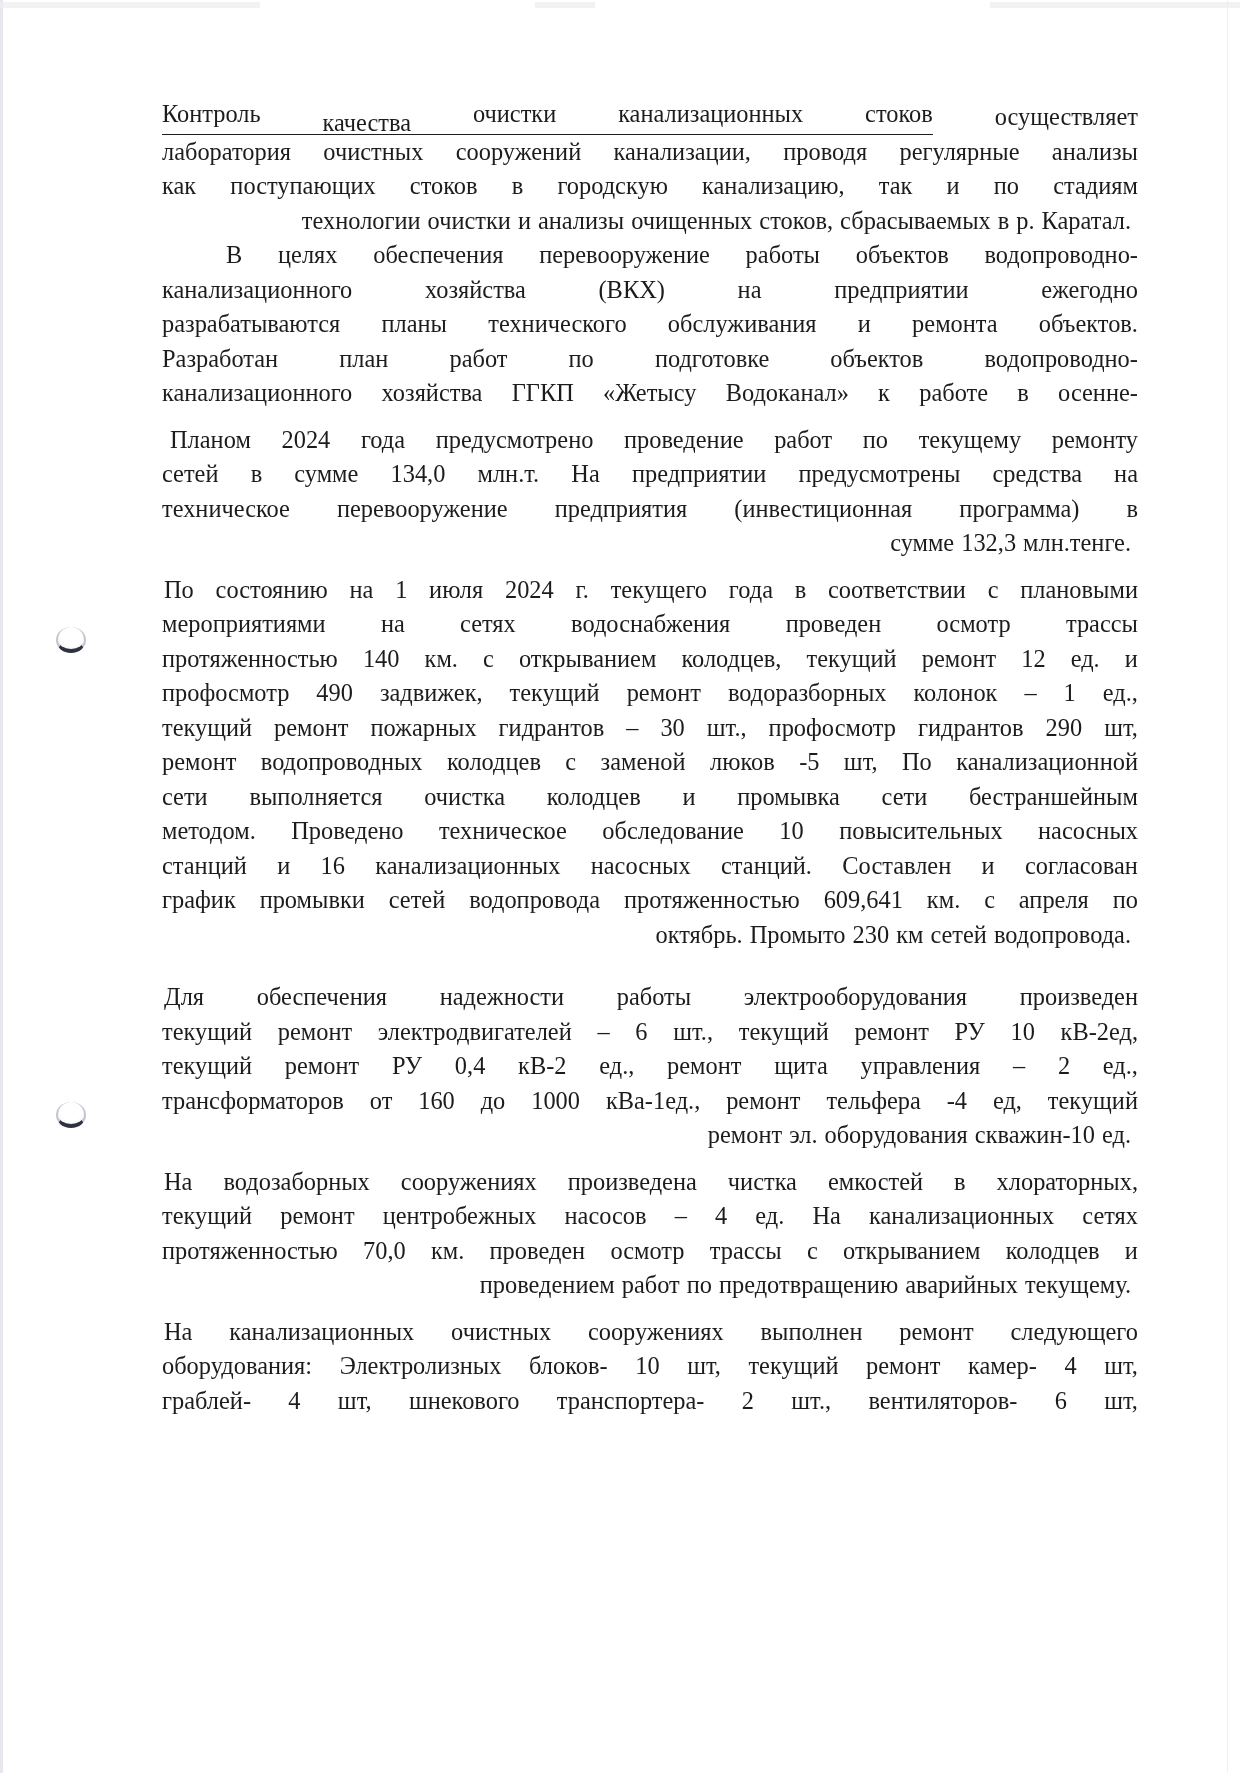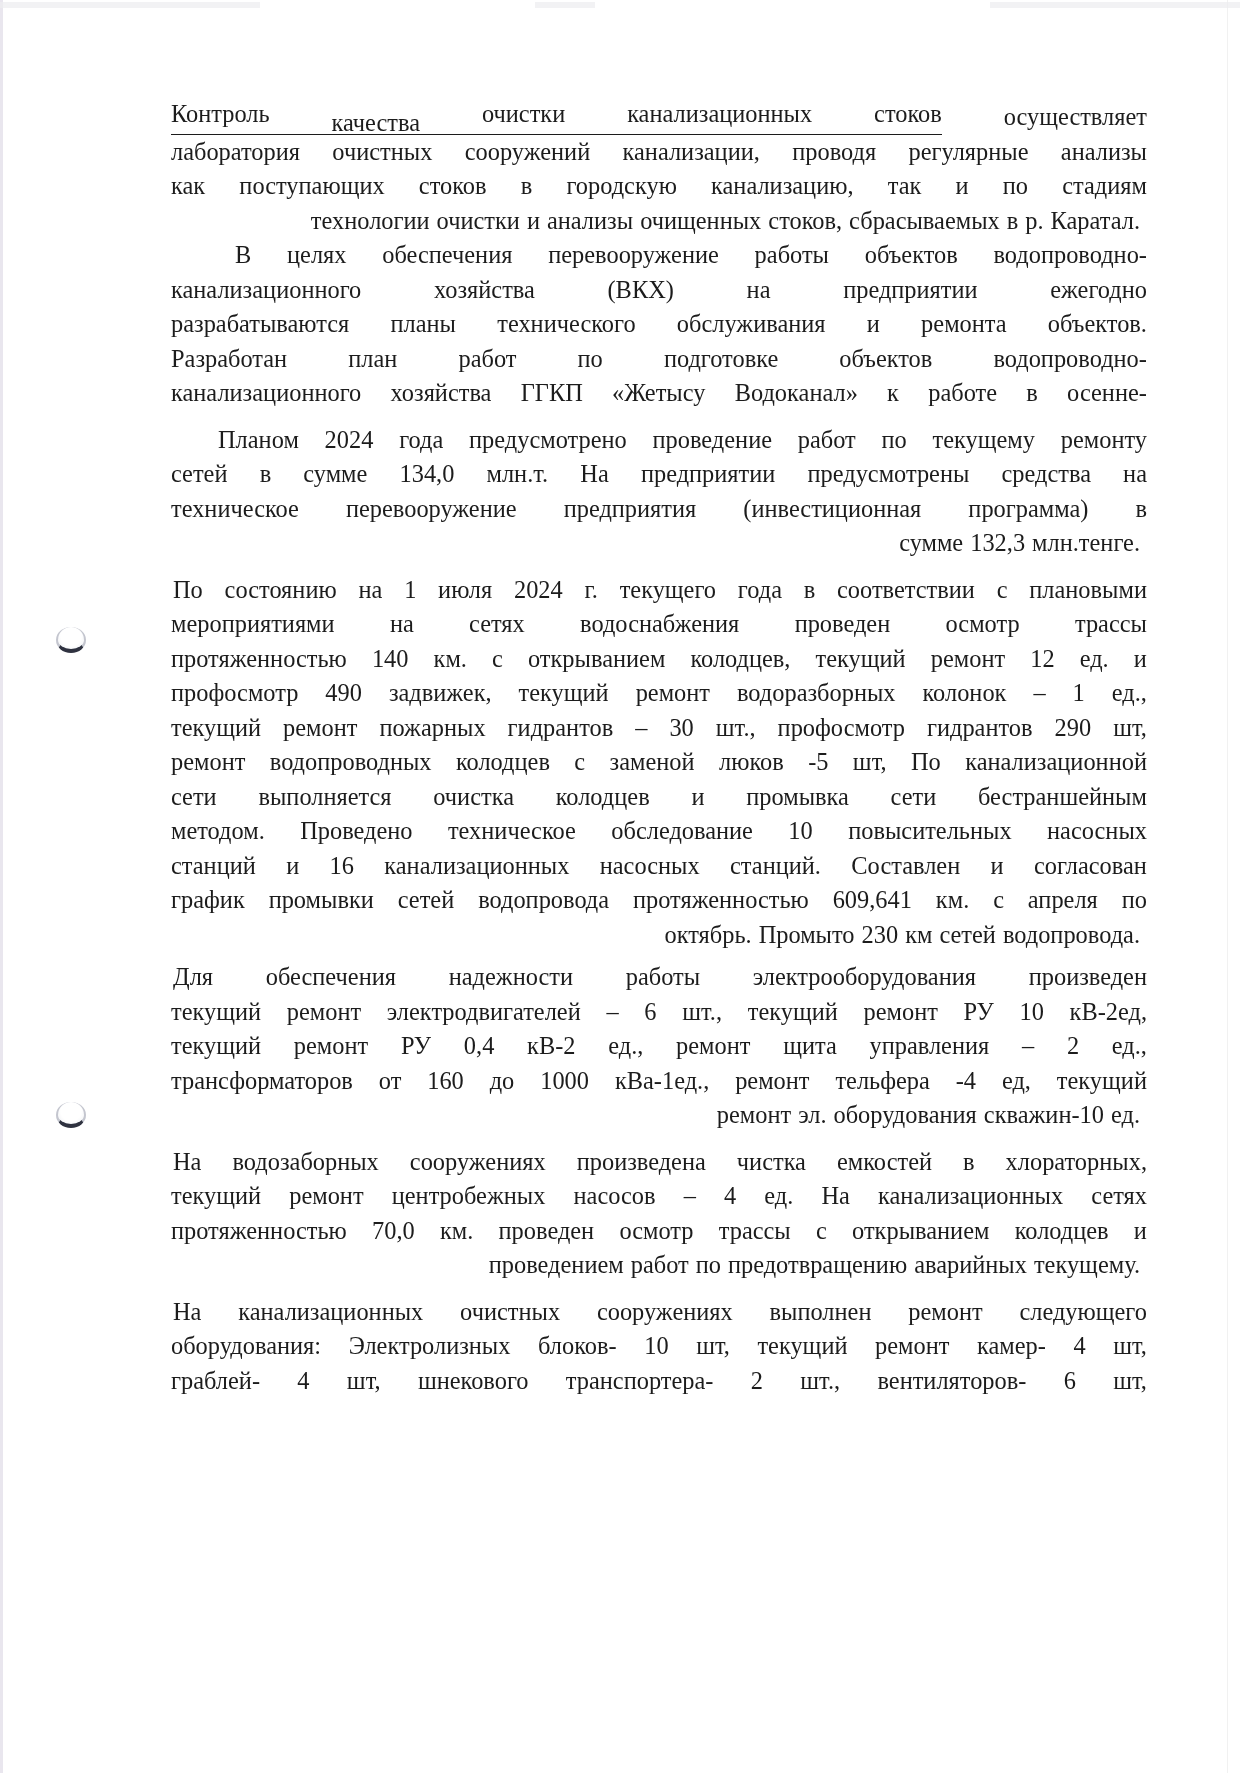--- a/index.html
+++ b/index.html
@@ -25,21 +25,21 @@
     }
     .punch-hole {
       position: absolute; width: 26px; height: 22px;
       border-radius: 50%;
       border-bottom: 4px solid #2f3240;
       border-left: 2px solid #c4c6cf;
       border-right: 2px solid #c4c6cf;
       background: radial-gradient(circle at 50% 40%, #ffffff 55%, #eceef2 100%);
     }
     .content {
-      position: absolute; left: 171px; top: 100px; width: 976px;
+      position: absolute; left: 162px; top: 100px; width: 976px;
     }
     .line {
       display: flex; justify-content: space-between;
       font-size: 24.4px; line-height: 34.5px; height: 34.5px;
       white-space: nowrap;
     }
     .line.last { justify-content: flex-end; }
     .line.last span { margin-right: 7px; }
     .underline { text-decoration: underline; text-decoration-thickness: 1px; text-underline-offset: 3px; }
     .para { margin-bottom: 0; }
@@ -142,21 +142,21 @@
         <span>ГГКП</span>
         <span>«Жетысу</span>
         <span>Водоканал»</span>
         <span>к</span>
         <span>работе</span>
         <span>в</span>
         <span>осенне-</span>
       </div>
     </div>
     <div class="para" style="margin-top: 12px;">
-      <div class="line" style="padding-left: 8px; margin-left: 39px;">
+      <div class="line" style="padding-left: 8px;">
         <span>Планом</span>
         <span>2024</span>
         <span>года</span>
         <span>предусмотрено</span>
         <span>проведение</span>
         <span>работ</span>
         <span>по</span>
         <span>текущему</span>
         <span>ремонту</span>
       </div>
@@ -305,21 +305,21 @@
       </div>
       <div class="line last">
         <span>октябрь.</span>
         <span>Промыто</span>
         <span>230</span>
         <span>км</span>
         <span>сетей</span>
         <span>водопровода.</span>
       </div>
     </div>
-    <div class="para" style="margin-top: 8px;">
+    <div class="para" style="margin-top: 28px;">
       <div class="line" style="padding-left: 2px;">
         <span>Для</span>
         <span>обеспечения</span>
         <span>надежности</span>
         <span>работы</span>
         <span>электрооборудования</span>
         <span>произведен</span>
       </div>
       <div class="line">
         <span>текущий</span>

